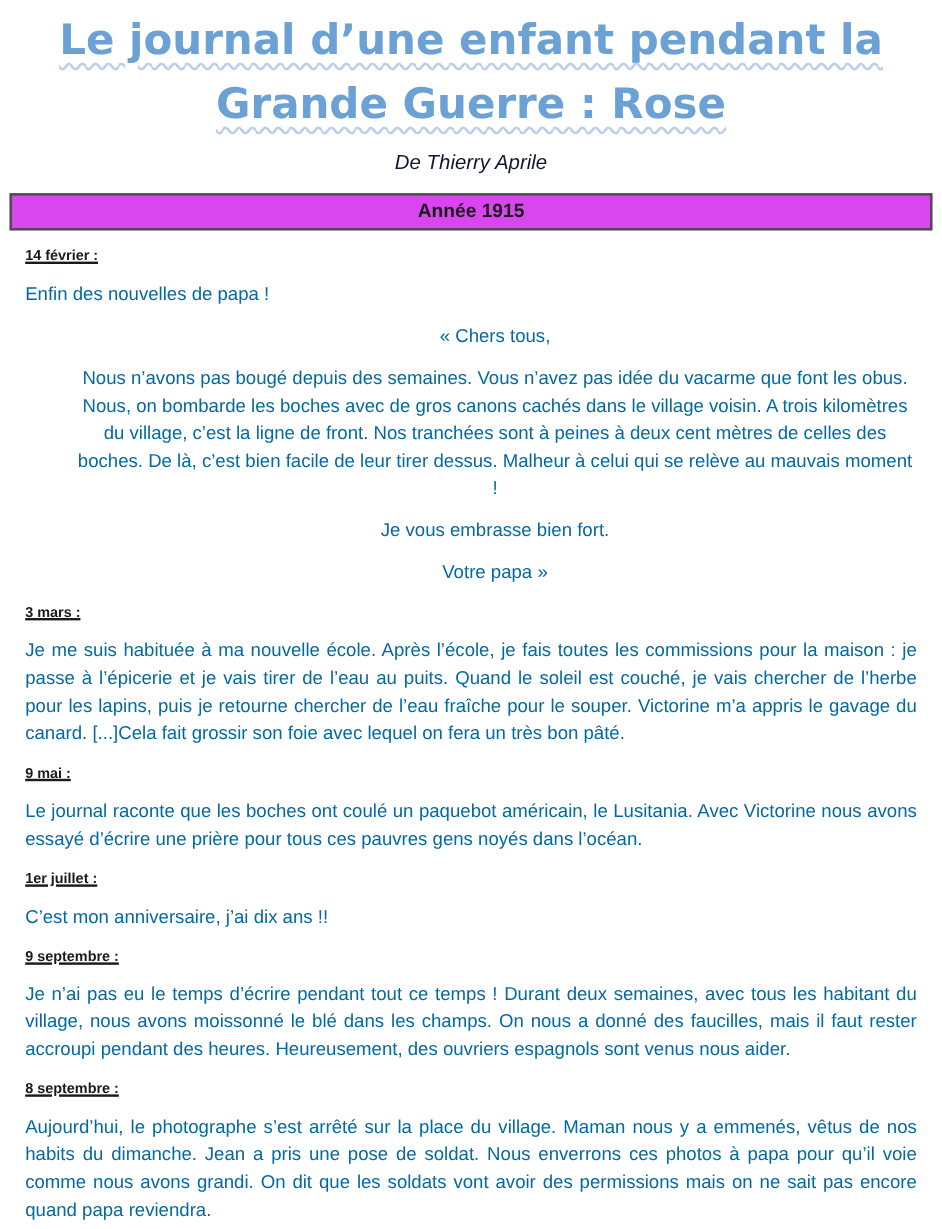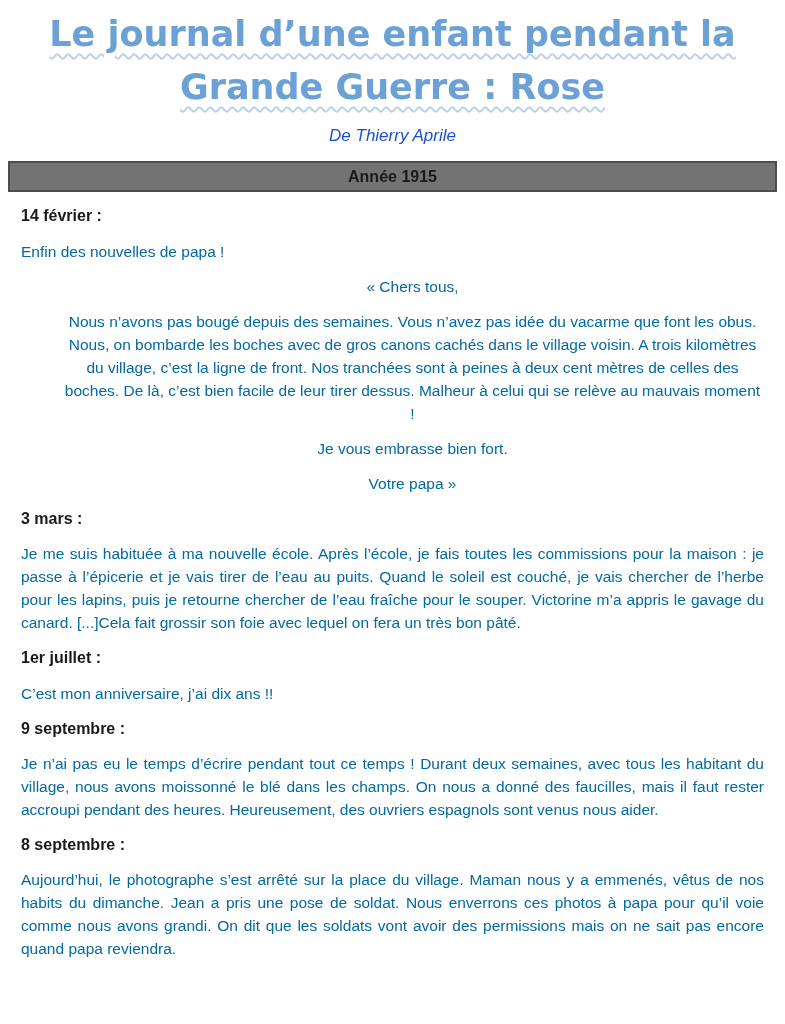--- a/index.html
+++ b/index.html
@@ -34,39 +34,40 @@
     text-decoration-color: #b7cfe9;
     text-decoration-thickness: 2px;
     text-underline-offset: 7px;
   }
   
   .author {
     text-align: center;
     font-style: italic;
     font-size: 17px;
     margin: 12px 0 0 0;
-    color: #1d4ed8;
+    color: #0f172a;
   }
   
   .year-banner {
     margin: 15px -13px 0 -13px;
-    background: #737373;
+    background: #d946ef;
     border: 2px solid #4d4d4d;
     text-align: center;
     font-weight: bold;
     font-size: 16px;
     padding: 5px 0 4px 0;
   }
   
   .entries {
     margin-top: 2px;
   }
   .entry-date {
     font-weight: bold;
-    font-size: 16px;
+    font-size: 12px;
+    text-decoration: underline;
     text-decoration-thickness: 1.5px;
     margin: 13px 0 12px 0;
     line-height: 1.4;
   }
   .para {
     font-size: 15.5px;
     line-height: 23px;
     margin: 11px 0 12px 0;
     color: #0369a1;
   }
@@ -100,20 +101,26 @@
         </div>
   </section>
 
   <section class="entry">
     <div class="entry-date">3 mars :</div>
     <div class="entry-body">
           <p class="para align-justify">Je me suis habituée à ma nouvelle école. Après l’école, je fais toutes les commissions pour la maison : je passe à l’épicerie et je vais tirer de l’eau au puits. Quand le soleil est couché, je vais chercher de l’herbe pour les lapins, puis je retourne chercher de l’eau fraîche pour le souper.  Victorine m’a appris le gavage du canard. [...]Cela fait grossir son foie avec lequel on fera un très bon pâté.</p>
         </div>
   </section>
 
+  <section class="entry">
+    <div class="entry-date">9 mai :</div>
+    <div class="entry-body">
+          <p class="para align-justify">Le journal raconte que les boches ont coulé un paquebot américain, le Lusitania. Avec Victorine nous avons essayé d’écrire une prière pour tous ces pauvres gens noyés dans l’océan.</p>
+        </div>
+  </section>
 
   <section class="entry">
     <div class="entry-date">1er juillet :</div>
     <div class="entry-body">
           <p class="para align-left">C’est mon anniversaire, j’ai dix ans !!</p>
         </div>
   </section>
 
   <section class="entry">
     <div class="entry-date">9 septembre :</div>

